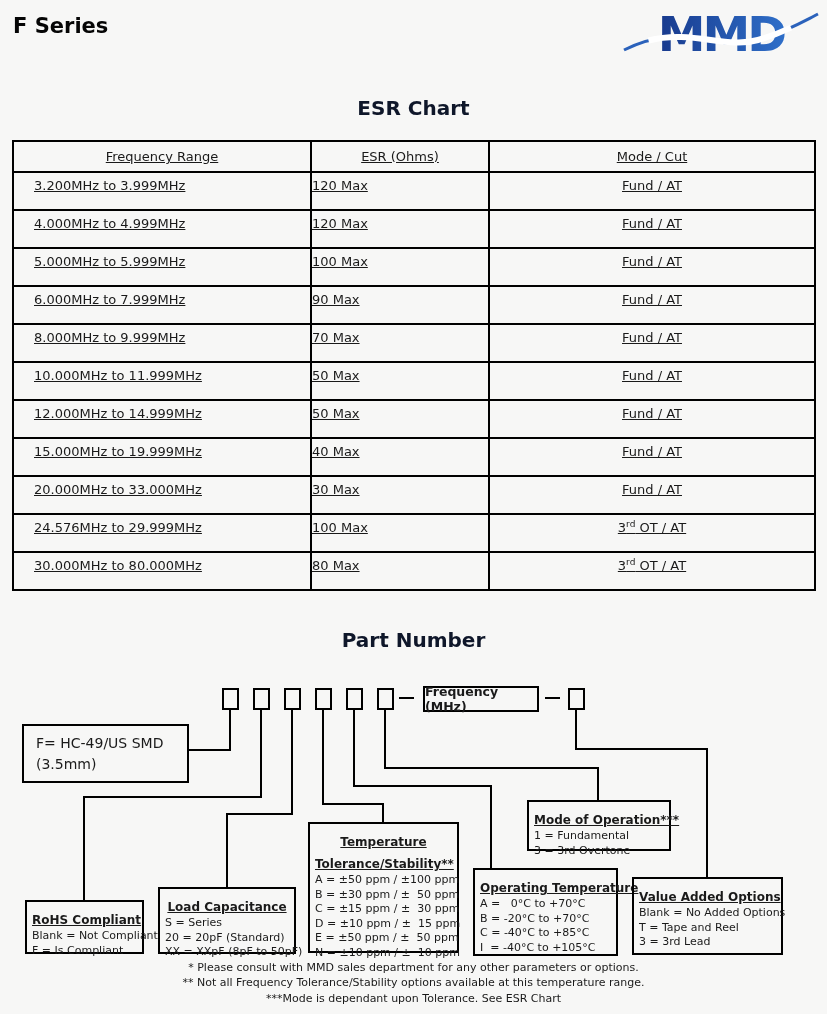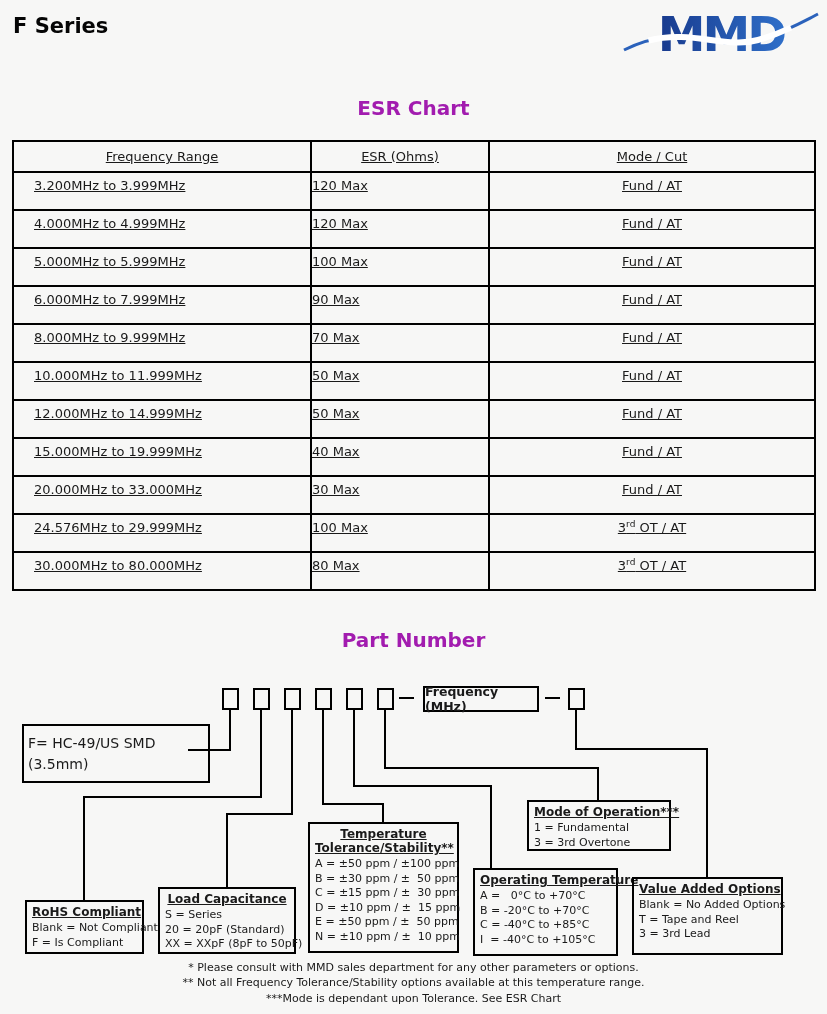--- a/index.html
+++ b/index.html
@@ -6,21 +6,21 @@
   body{
     width:827px;height:1014px;position:relative;
     background:#f7f7f6;color:#1a1a1a;
     font-family:"DejaVu Sans","Liberation Sans",sans-serif;
     overflow:hidden;
   }
   
   .page-title{position:absolute;left:13px;top:14px;font-size:21px;font-weight:bold;color:#050505;}
   .logo{position:absolute;left:620px;top:5px;width:202px;height:58px;}
   
-  .section-title{position:absolute;left:0;width:100%;text-align:center;font-size:20px;font-weight:bold;color:#a21caf;}
+  .section-title{position:absolute;left:0;width:100%;text-align:center;font-size:20px;font-weight:bold;color:#0f172a;}
   #esr-title{top:96px;}
   
   .esr-table{position:absolute;left:12px;top:140px;width:804px;text-decoration:underline;}
   .esr-header{display:flex;height:33px;border:2px solid #000;box-sizing:border-box;}
   .esr-header .cell{display:flex;align-items:center;justify-content:center;font-size:13px;}
   .esr-row{display:flex;height:38px;border:2px solid #000;border-top:none;box-sizing:border-box;}
   .cell{box-sizing:border-box;}
   .c1{width:298px;border-right:2px solid #000;}
   .c2{width:178px;border-right:2px solid #000;text-align:left;}
   .c3{flex:1;text-align:center;}
@@ -28,26 +28,26 @@
   .esr-row .c1{padding-left:20px;}
   sup{font-size:9px;line-height:0;vertical-align:super;}
   
   .diagram{position:absolute;left:0;top:610px;width:827px;height:404px;}
   #pn-title{top:18px;}
   .pn-box{position:absolute;width:17px;height:22px;border:2px solid #000;box-sizing:border-box;top:78px;background:transparent;}
   .pn-dash{position:absolute;top:87px;width:15px;height:2px;background:#000;}
   .freq-box{position:absolute;left:423px;top:76px;width:116px;height:26px;border:2px solid #000;
     box-sizing:border-box;display:flex;align-items:center;justify-content:center;
     font-size:12.5px;font-weight:bold;}
-  .series-box{position:absolute;left:22px;top:114px;width:188px;height:59px;border:2px solid #000;
+  .series-box{position:absolute;left:22px;top:114px;width:167px;height:59px;border:2px solid #000;
     box-sizing:border-box;display:flex;flex-direction:column;justify-content:center;
-    padding-left:4px;font-size:14px;line-height:1.45;}
+    padding-left:12px;font-size:14px;line-height:1.45;}
   .ln{position:absolute;background:#000;}
   .opt-box{position:absolute;border:2px solid #000;box-sizing:border-box;padding:3px 5px 2px 5px;background:transparent;}
-  .opt-title{font-weight:bold;text-decoration:underline;text-align:center;font-size:12px;margin-bottom:2px;white-space:pre;}
+  .opt-title{font-weight:bold;text-decoration:underline;text-align:center;font-size:12px;margin-bottom:2px;white-space:pre;margin-top:8px;}
   .opt-item{font-size:11px;white-space:pre;line-height:1.32;}
   #rohs-box{left:25px;top:290px;width:119px;height:54px;}
   #load-box{left:158px;top:277px;width:138px;height:67px;}
   #temp-box{left:308px;top:212px;width:151px;height:131px;}
   #mode-box{left:527px;top:190px;width:144px;height:51px;}
   #optemp-box{left:473px;top:258px;width:145px;height:88px;}
   #value-box{left:632px;top:267px;width:151px;height:78px;}
   .footnotes{position:absolute;left:0;top:350px;width:100%;text-align:center;font-size:11px;line-height:1.4;}
 </style>
 </head>

